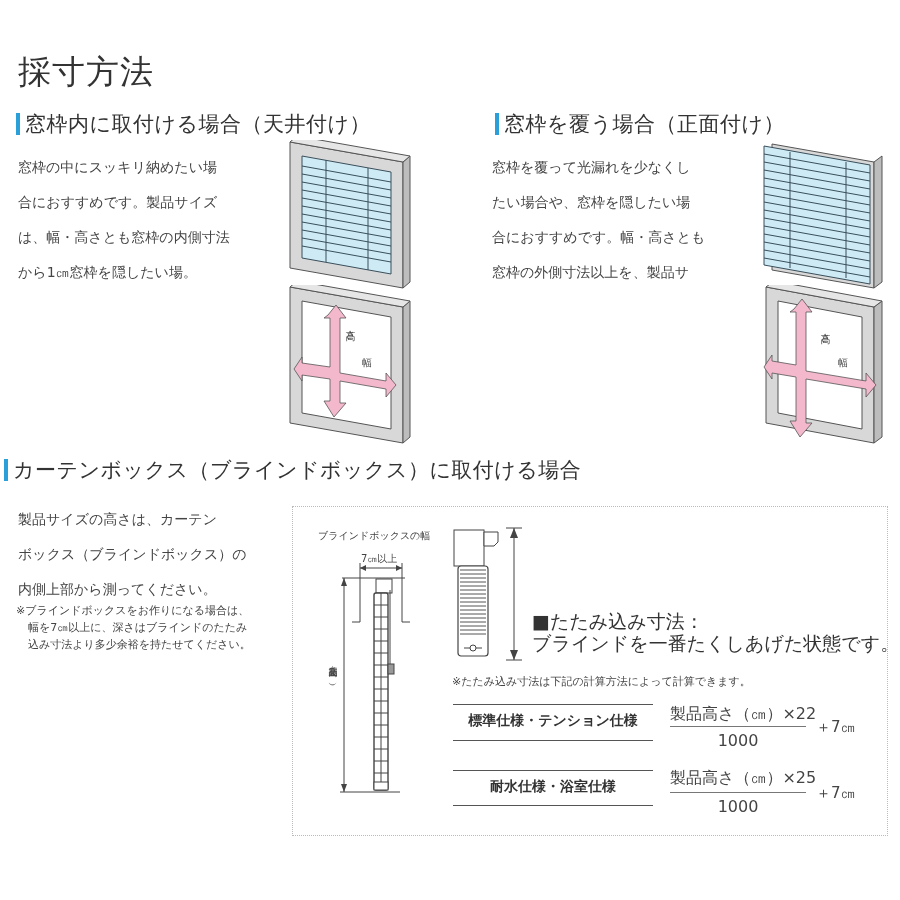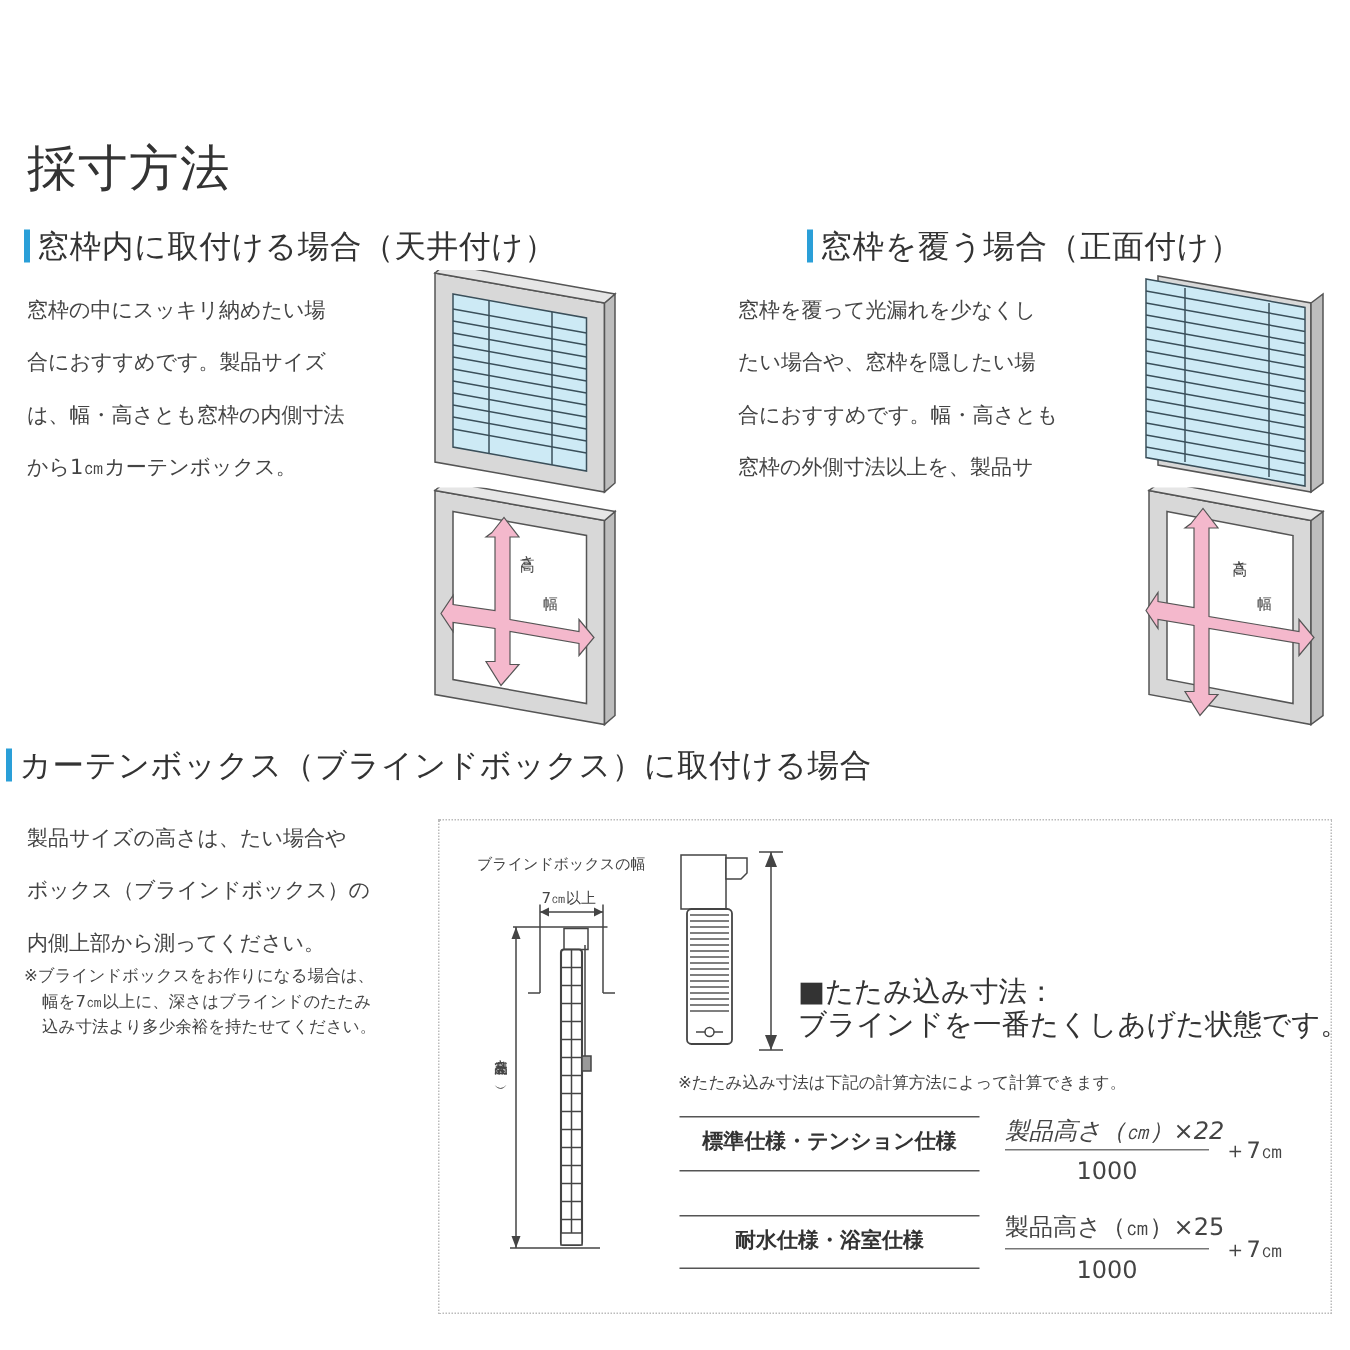--- a/index.html
+++ b/index.html
@@ -1,18 +1,18 @@
 <!DOCTYPE html>
 <html><head>
 <meta charset="utf-8">
 <style>
   html, body { margin:0; padding:0; background:#ffffff; }
   body { width:900px; height:900px; position:relative; overflow:hidden;
          font-family:"DejaVu Sans", sans-serif; color:#333333; }
-  .abs { position:absolute;margin-top:40px; }
+  .abs { position:absolute; }
   .page-title { left:18px; top:50px; font-size:33px; font-weight:normal; color:#333; letter-spacing:1px; }
   .sec-head { font-size:21px; color:#333; display:flex; align-items:center; white-space:nowrap; letter-spacing:0.5px;}
   .sec-head .bar { width:4px; height:22px; background:#2a9fd8; margin-right:5px; display:inline-block; }
   .body-text { font-size:14px; line-height:35px; color:#444; }
   .note-text { font-size:11px; line-height:17px; color:#444; }
   .dotted-box { border:1px dotted #bbbbbb; }
   .small-label { font-size:10px; color:#444; }
   .formula-row .name { font-size:14px; font-weight:bold; color:#333; text-align:center; }
   .hline { background:#555; height:1px; }
   .frac-num, .frac-den { font-size:16px; color:#444; text-align:center; white-space:nowrap; }
@@ -26,21 +26,21 @@
 
 <div class="abs sec-head" style="left:16px; top:110px;">
   <span class="bar"></span>
   <span>窓枠内に取付ける場合（天井付け）</span>
 </div>
 
 <div class="abs body-text" style="left:18px; top:150px; width:270px;">
   <div>窓枠の中にスッキリ納めたい場</div>
   <div>合におすすめです。製品サイズ</div>
   <div>は、幅・高さとも窓枠の内側寸法</div>
-  <div>から1㎝カーテンボックス。</div>
+  <div>から1㎝窓枠を隠したい場。</div>
 </div>
 
 <div class="abs" style="left:288px; top:140px;">
   <svg width="125" height="150" viewBox="0 0 125 150">
     <polygon points="2,2 115,22 115,148 2,128" fill="#d8d8d8" stroke="#555" stroke-width="1"></polygon>
     <polygon points="115,22 122,16 122,142 115,148" fill="#bdbdbd" stroke="#555" stroke-width="1"></polygon>
     <polygon points="2,2 9,-4 122,16 115,22" fill="#e6e6e6" stroke="#555" stroke-width="1"></polygon>
     <polygon points="14,16 103,32 103,134 14,118" fill="#cdeaf5" stroke="#3a4f5a" stroke-width="1"></polygon>
     <g stroke="#3a4f5a" stroke-width="1">
       <line x1="14" y1="26" x2="103" y2="42"></line>
@@ -64,21 +64,21 @@
     <polygon points="2,2 115,22 115,158 2,138" fill="#d8d8d8" stroke="#555" stroke-width="1"></polygon>
     <polygon points="115,22 122,16 122,152 115,158" fill="#bdbdbd" stroke="#555" stroke-width="1"></polygon>
     <polygon points="2,2 9,-4 122,16 115,22" fill="#e6e6e6" stroke="#555" stroke-width="1"></polygon>
     <polygon points="14,16 103,32 103,144 14,128" fill="#ffffff" stroke="#555" stroke-width="1"></polygon>
     <polygon points="40,30 48,20 58,33 52,33 52,88 98,96 98,88 108,100 98,112 98,104 52,96 52,118 58,118 46,132 36,116 42,116 42,94 14,90 14,96 6,84 14,72 14,78 42,82 42,33 36,33" fill="#f4b8cc" stroke="#555" stroke-width="0.8"></polygon>
   </svg>
 </div>
 <div class="abs small-label" style="left:343px; top:323px; writing-mode:vertical-rl; font-size:10px;">高さ</div>
 <div class="abs small-label" style="left:362px; top:356px;">幅</div>
 
-<div class="abs sec-head" style="left:506px; top:110px;padding-left:32px;">
+<div class="abs sec-head" style="left:463px; top:110px;padding-left:32px;">
   <span class="bar"></span>
   <span>窓枠を覆う場合（正面付け）</span>
 </div>
 
 <div class="abs body-text" style="left:492px; top:150px; width:270px;">
   <div>窓枠を覆って光漏れを少なくし</div>
   <div>たい場合や、窓枠を隠したい場</div>
   <div>合におすすめです。幅・高さとも</div>
   <div>窓枠の外側寸法以上を、製品サ</div>
 </div>
@@ -119,21 +119,21 @@
 </div>
 <div class="abs small-label" style="left:818px; top:326px; writing-mode:vertical-rl;">高さ</div>
 <div class="abs small-label" style="left:838px; top:356px;">幅</div>
 
 <div class="abs sec-head" style="left:4px; top:456px;">
   <span class="bar"></span>
   <span>カーテンボックス（ブラインドボックス）に取付ける場合</span>
 </div>
 
 <div class="abs body-text" style="left:18px; top:502px; width:270px;">
-  <div>製品サイズの高さは、たい場合や</div>
+  <div>製品サイズの高さは、カーテン</div>
   <div>ボックス（ブラインドボックス）の</div>
   <div>内側上部から測ってください。</div>
 </div>
 <div class="abs note-text" style="left:16px; top:602px; width:272px;">
   <div>※ブラインドボックスをお作りになる場合は、</div>
   <div style="padding-left:12px;">幅を7㎝以上に、深さはブラインドのたたみ</div>
   <div style="padding-left:12px;">込み寸法より多少余裕を持たせてください。</div>
 </div>
 
 <div class="abs dotted-box" style="left:292px; top:506px; width:594px; height:328px;"></div>
@@ -221,21 +221,21 @@
   <div>ブラインドを一番たくしあげた状態です。</div>
 </div>
 
 <div class="abs" style="left:452px; top:674px; font-size:11px; color:#444;">※たたみ込み寸法は下記の計算方法によって計算できます。</div>
 
 <div class="abs hline" style="left:453px; top:704px; width:200px;"></div>
 <div class="abs formula-row" style="left:453px; top:712px; width:200px;">
   <div class="name">標準仕様・テンション仕様</div>
 </div>
 <div class="abs hline" style="left:453px; top:740px; width:200px;"></div>
-<div class="abs frac-num" style="left:670px; top:704px; width:140px;font-style:italic;">製品高さ（㎝）×22</div>
+<div class="abs frac-num" style="left:670px; top:704px; width:140px;">製品高さ（㎝）×22</div>
 <div class="abs hline" style="left:670px; top:726px; width:136px; background:#777;"></div>
 <div class="abs frac-num" style="left:670px; top:731px; width:136px;">1000</div>
 <div class="abs plus" style="left:816px; top:718px;">＋7㎝</div>
 
 <div class="abs hline" style="left:453px; top:770px; width:200px;"></div>
 <div class="abs formula-row" style="left:453px; top:778px; width:200px;">
   <div class="name">耐水仕様・浴室仕様</div>
 </div>
 <div class="abs hline" style="left:453px; top:805px; width:200px;"></div>
 <div class="abs frac-num" style="left:670px; top:768px; width:140px;">製品高さ（㎝）×25</div>

